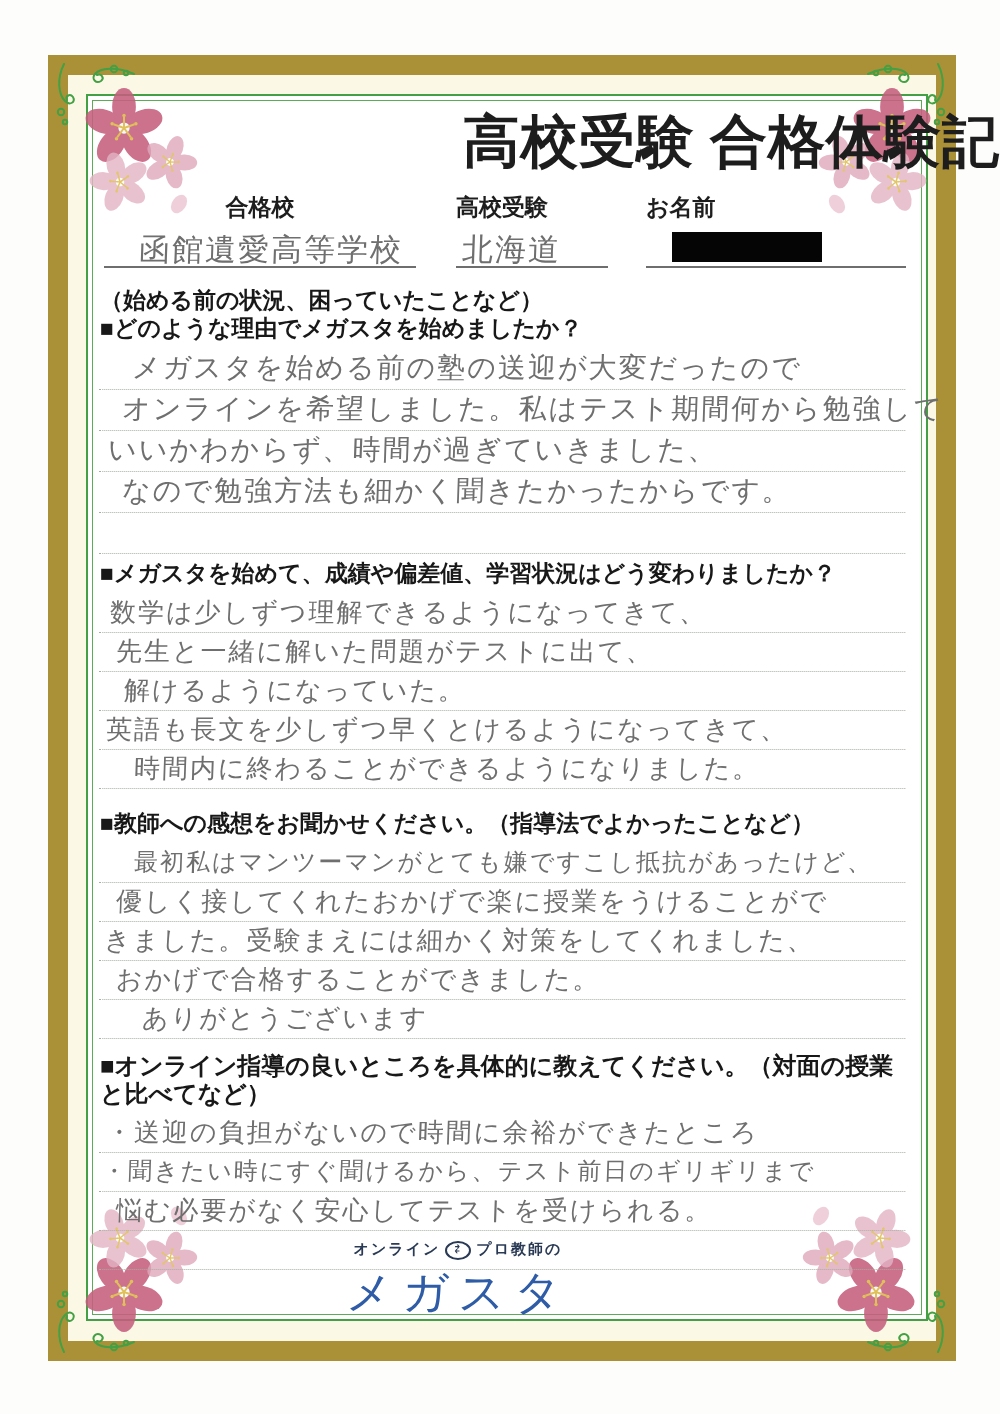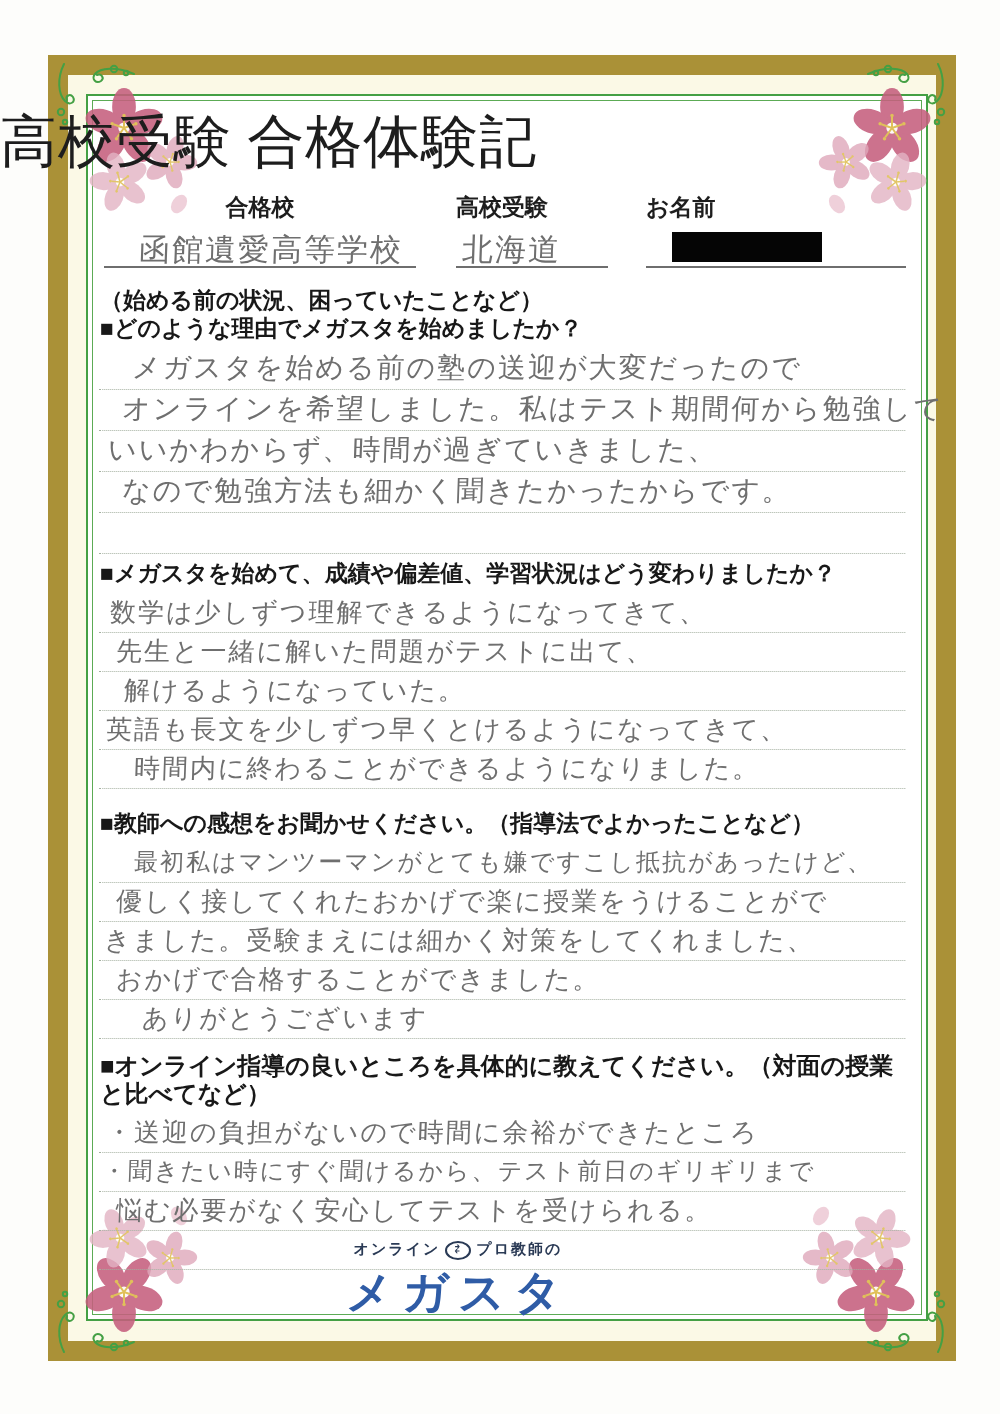--- a/index.html
+++ b/index.html
@@ -27,22 +27,22 @@
   .fl-bl{left:54px;top:1284px;transform:scaleY(-1);}
   .fl-br{left:864px;top:1284px;transform:scale(-1,-1);}
   .sakura{position:absolute;width:118px;height:128px;}
   .sk-tl{left:82px;top:88px;}
   .sk-tr{left:816px;top:88px;transform:scaleX(-1);}
   .sk-bl{left:82px;top:1204px;transform:scaleY(-1);}
   .sk-br{left:800px;top:1204px;transform:scale(-1,-1);}
   
   .content{position:absolute;inset:0;z-index:5;}
   .title{
-    position:absolute;left:0;top:104px;width:1000px;text-align:left;
-    font-size:57px;font-weight:400;color:#1d1d1d;letter-spacing:1px;margin:0;
+    position:absolute;left:0;top:104px;width:1000px;text-align:right;
+    font-size:57px;font-weight:700;color:#1d1d1d;letter-spacing:1px;margin:0;
   }
   .field{position:absolute;height:76px;border-bottom:2px solid #6e6e6e;box-sizing:border-box;}
   .f1{left:104px;top:192px;width:312px;text-align:center;}
   .f2{left:456px;top:192px;width:152px;}
   .f3{left:646px;top:192px;width:260px;}
   .field .lbl{font-size:23px;font-weight:700;color:#1d1d1d;}
   .hand{
     font-family:"DejaVu Sans", sans-serif;color:#6f6f6f;
     transform:skewX(-2deg);letter-spacing:2px;
   }
@@ -62,21 +62,21 @@
   .s1 .rows li{height:40px;line-height:38px;font-size:28px;}
   
   .logo{position:absolute;left:0;top:1240px;width:916px;text-align:center;
         font-family:"Liberation Sans", sans-serif;}
   .tagline{font-size:15px;font-weight:700;color:#2a3a55;letter-spacing:2px;}
   .swap{
     display:inline-block;width:22px;height:15px;line-height:13px;margin:0 5px;
     border:2px solid #2a3a55;border-radius:50%;font-size:11px;font-weight:700;
     color:#2a3a55;vertical-align:1px;text-align:center;
   }
-  .brand{font-size:46px;font-weight:700;color:#2f5ca6;letter-spacing:9px;margin-top:2px;}
+  .brand{font-size:46px;font-weight:400;color:#2f5ca6;letter-spacing:9px;margin-top:2px;}
 </style>
 </head>
 <body>
 
 <svg width="0" height="0" style="position:absolute" aria-hidden="true">
   <defs>
     <g id="flower">
       <g>
         <ellipse cx="0" cy="-17" rx="9.5" ry="15"></ellipse>
         <ellipse cx="0" cy="-17" rx="9.5" ry="15" transform="rotate(72)"></ellipse>

